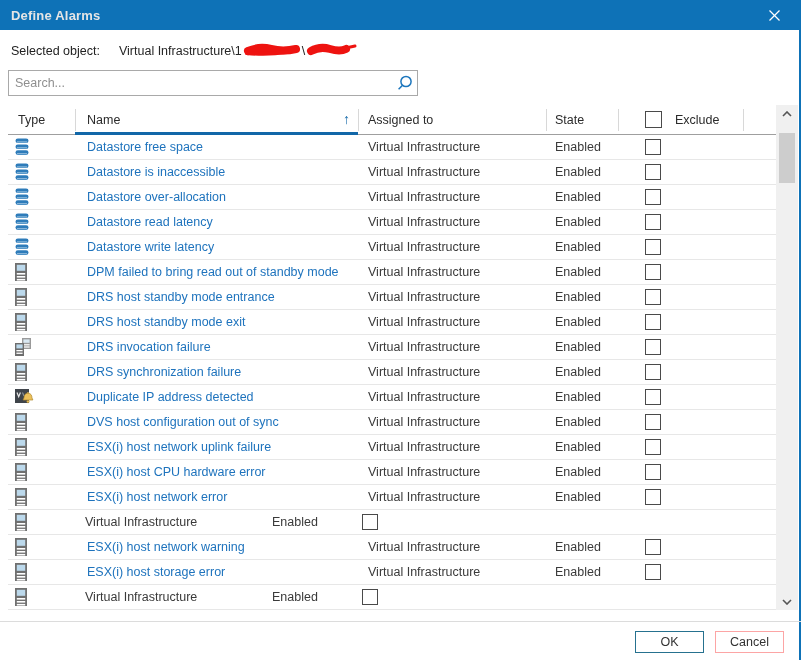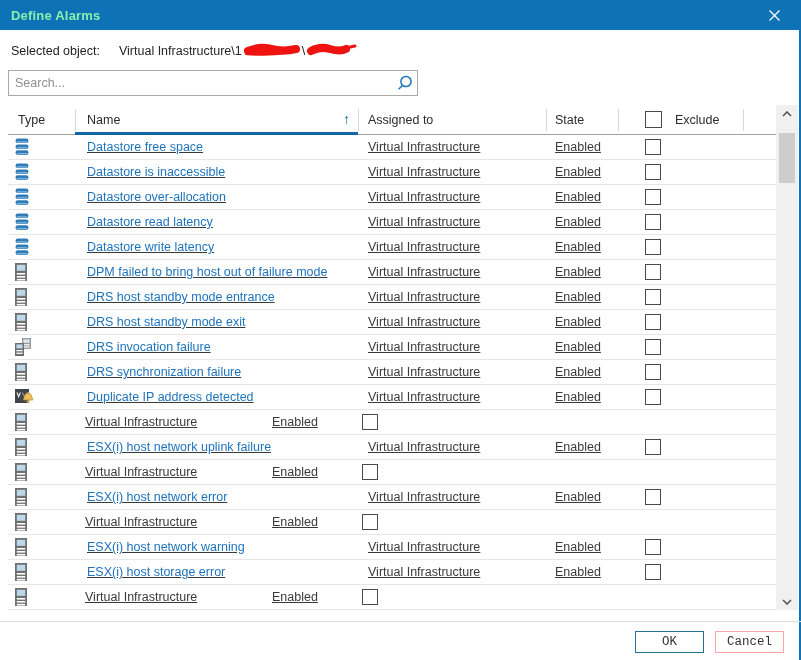--- a/index.html
+++ b/index.html
@@ -5,21 +5,21 @@
   html,body{margin:0;padding:0;}
   body{
     width:801px;height:660px;position:relative;overflow:hidden;
     background:#ffffff;
     font-family:"Liberation Sans","DejaVu Sans",sans-serif;
     -webkit-font-smoothing:antialiased;
   }
   #right-border{position:absolute;right:0;top:0;width:2px;height:660px;background:var(--titlebar,#0e72b7);}
   
   .titlebar{position:absolute;left:0;top:0;width:801px;height:30px;background:var(--titlebar,#0e72b7);display:flex;align-items:center;}
-  .titlebar .title{color:#86efac;font-weight:bold;font-size:13px;padding-left:11px;letter-spacing:.2px;}
+  .titlebar .title{color:#e5e5e5;font-weight:bold;font-size:13px;padding-left:11px;letter-spacing:.2px;}
   .close-btn{position:absolute;left:764px;top:6px;width:20px;height:18px;display:flex;align-items:center;justify-content:center;cursor:pointer;}
   
   .selected-line{position:absolute;left:11px;top:42px;height:18px;display:flex;align-items:center;font-size:12.5px;color:#222222;white-space:pre;}
   .selected-line .path{margin-left:19px;color:#262626;}
   .scribble{display:inline-block;vertical-align:middle;margin:0 1px;}
   
   .searchbox{position:absolute;left:8px;top:70px;width:410px;height:26px;border:1px solid #a9a9a9;box-sizing:border-box;display:flex;align-items:center;background:#fff;}
   .searchbox input{flex:1;border:none;outline:none;font-family:inherit;font-size:12.5px;color:#333;padding:0 6px;background:transparent;}
   .searchbox input::placeholder{color:#8f8f8f;}
   .searchbox .search-ic{width:26px;display:flex;align-items:center;justify-content:center;}
@@ -33,38 +33,38 @@
   .c-assigned{width:188px;box-sizing:border-box;}
   .c-state{width:72px;box-sizing:border-box;}
   .c-exclude{width:125px;box-sizing:border-box;display:flex;align-items:center;}
   .thead .c-type{padding-left:10px;}
   .thead .c-name{padding-left:12px;}
   .thead .c-assigned{padding-left:10px;}
   .thead .c-state{padding-left:9px;}
   .thead .c-exclude{padding-left:27px;}
   .sort-arrow{position:absolute;right:8px;top:-2px;color:var(--sortline,#1167a8);font-size:14px;font-weight:bold;}
   .rows{position:absolute;left:0;top:30px;width:768px;}
-  .row{display:flex;align-items:center;height:25px;border-bottom:1px solid #e7e7e7;box-sizing:border-box;font-size:12.5px;color:#3a3a3a;background:#fff;text-decoration:underline;}
+  .row{display:flex;align-items:center;height:25px;border-bottom:1px solid #e7e7e7;box-sizing:border-box;font-size:12.5px;color:#3a3a3a;background:#fff;}
   .row .c-type{padding-left:7px;display:flex;align-items:center;}
   .row .c-name{padding-left:12px;}
   .row .c-name a{color:var(--link,#1e73bd);text-decoration:none;cursor:pointer;}
   .row .c-assigned{padding-left:10px;}
   .row .c-state{padding-left:9px;}
   .row .c-exclude{padding-left:27px;}
   .checkbox{display:inline-block;width:14px;height:14px;border:1px solid #4a4a4a;background:#fff;cursor:pointer;}
   .checkbox.hdr{width:15px;height:15px;margin-right:13px;}
   .icon{display:inline-flex;align-items:center;justify-content:center;}
   
   .scrollbar{position:absolute;left:768px;top:0;width:22px;height:505px;background:#f0f0f0;display:flex;flex-direction:column;align-items:center;}
   .sb-btn{width:22px;height:17px;display:flex;align-items:center;justify-content:center;cursor:pointer;}
   .sb-track{flex:1;width:22px;position:relative;}
   .sb-thumb{position:absolute;left:3px;top:11px;width:16px;height:50px;background:#cdcdcd;cursor:pointer;}
   
   .footer-divider{position:absolute;left:0;top:621px;width:801px;height:1px;background:#dcdcdc;}
-  .btn{position:absolute;top:631px;height:22px;width:69px;background:#ffffff;font-family:Liberation Mono, monospace;font-size:12.5px;color:#333333;display:flex;align-items:center;justify-content:center;cursor:pointer;box-sizing:border-box;}
+  .btn{position:absolute;top:631px;height:22px;width:69px;background:#ffffff;font-family:Liberation Sans, sans-serif;font-size:12.5px;color:#333333;display:flex;align-items:center;justify-content:center;cursor:pointer;box-sizing:border-box;}
   .btn-ok{left:635px;border:1px solid var(--okborder,#26718f);}
   .btn-cancel{left:715px;border:1px solid #fca5a5;}
 </style>
 </head>
 <body style="--titlebar: #0e72b7; --link: #1e73bd; --sortline: #1167a8; --redaction: #ee1310; --okborder: #26718f;">
 
 <div id="right-border"></div>
 
 <div class="titlebar">
   <span class="title">Define Alarms</span>
@@ -223,21 +223,21 @@
           <span class="icon">
             <svg width="12" height="18" viewBox="0 0 12 18">
               <rect width="12" height="18" fill="#707070"></rect>
               <rect x="1.8" y="1.8" width="8.4" height="6" fill="#bcd9ec"></rect>
               <rect x="1.8" y="10" width="8.4" height="1.6" fill="#ffffff"></rect>
               <rect x="1.8" y="13" width="8.4" height="1.6" fill="#ffffff"></rect>
               <rect x="1.8" y="15.9" width="8.4" height="1.6" fill="#ffffff"></rect>
             </svg>
           </span>
         </div>
-        <div class="c-name"><a>DPM failed to bring host out of failure mode</a></div>
+        <div class="c-name"><a>DPM failed to bring read out of standby mode</a></div>
         <div class="c-assigned">Virtual Infrastructure</div>
         <div class="c-state">Enabled</div>
         <div class="c-exclude">
           <span class="checkbox"></span>
         </div>
       </div>
       <div class="row">
         <div class="c-type">
           <span class="icon">
             <svg width="12" height="18" viewBox="0 0 12 18">
@@ -343,20 +343,21 @@
           <span class="icon">
             <svg width="12" height="18" viewBox="0 0 12 18">
               <rect width="12" height="18" fill="#707070"></rect>
               <rect x="1.8" y="1.8" width="8.4" height="6" fill="#bcd9ec"></rect>
               <rect x="1.8" y="10" width="8.4" height="1.6" fill="#ffffff"></rect>
               <rect x="1.8" y="13" width="8.4" height="1.6" fill="#ffffff"></rect>
               <rect x="1.8" y="15.9" width="8.4" height="1.6" fill="#ffffff"></rect>
             </svg>
           </span>
         </div>
+        <div class="c-name"><a>DVS host configuration out of sync</a></div>
         <div class="c-assigned">Virtual Infrastructure</div>
         <div class="c-state">Enabled</div>
         <div class="c-exclude">
           <span class="checkbox"></span>
         </div>
       </div>
       <div class="row">
         <div class="c-type">
           <span class="icon">
             <svg width="12" height="18" viewBox="0 0 12 18">
@@ -380,20 +381,21 @@
           <span class="icon">
             <svg width="12" height="18" viewBox="0 0 12 18">
               <rect width="12" height="18" fill="#707070"></rect>
               <rect x="1.8" y="1.8" width="8.4" height="6" fill="#bcd9ec"></rect>
               <rect x="1.8" y="10" width="8.4" height="1.6" fill="#ffffff"></rect>
               <rect x="1.8" y="13" width="8.4" height="1.6" fill="#ffffff"></rect>
               <rect x="1.8" y="15.9" width="8.4" height="1.6" fill="#ffffff"></rect>
             </svg>
           </span>
         </div>
+        <div class="c-name"><a>ESX(i) host CPU hardware error</a></div>
         <div class="c-assigned">Virtual Infrastructure</div>
         <div class="c-state">Enabled</div>
         <div class="c-exclude">
           <span class="checkbox"></span>
         </div>
       </div>
       <div class="row">
         <div class="c-type">
           <span class="icon">
             <svg width="12" height="18" viewBox="0 0 12 18">

